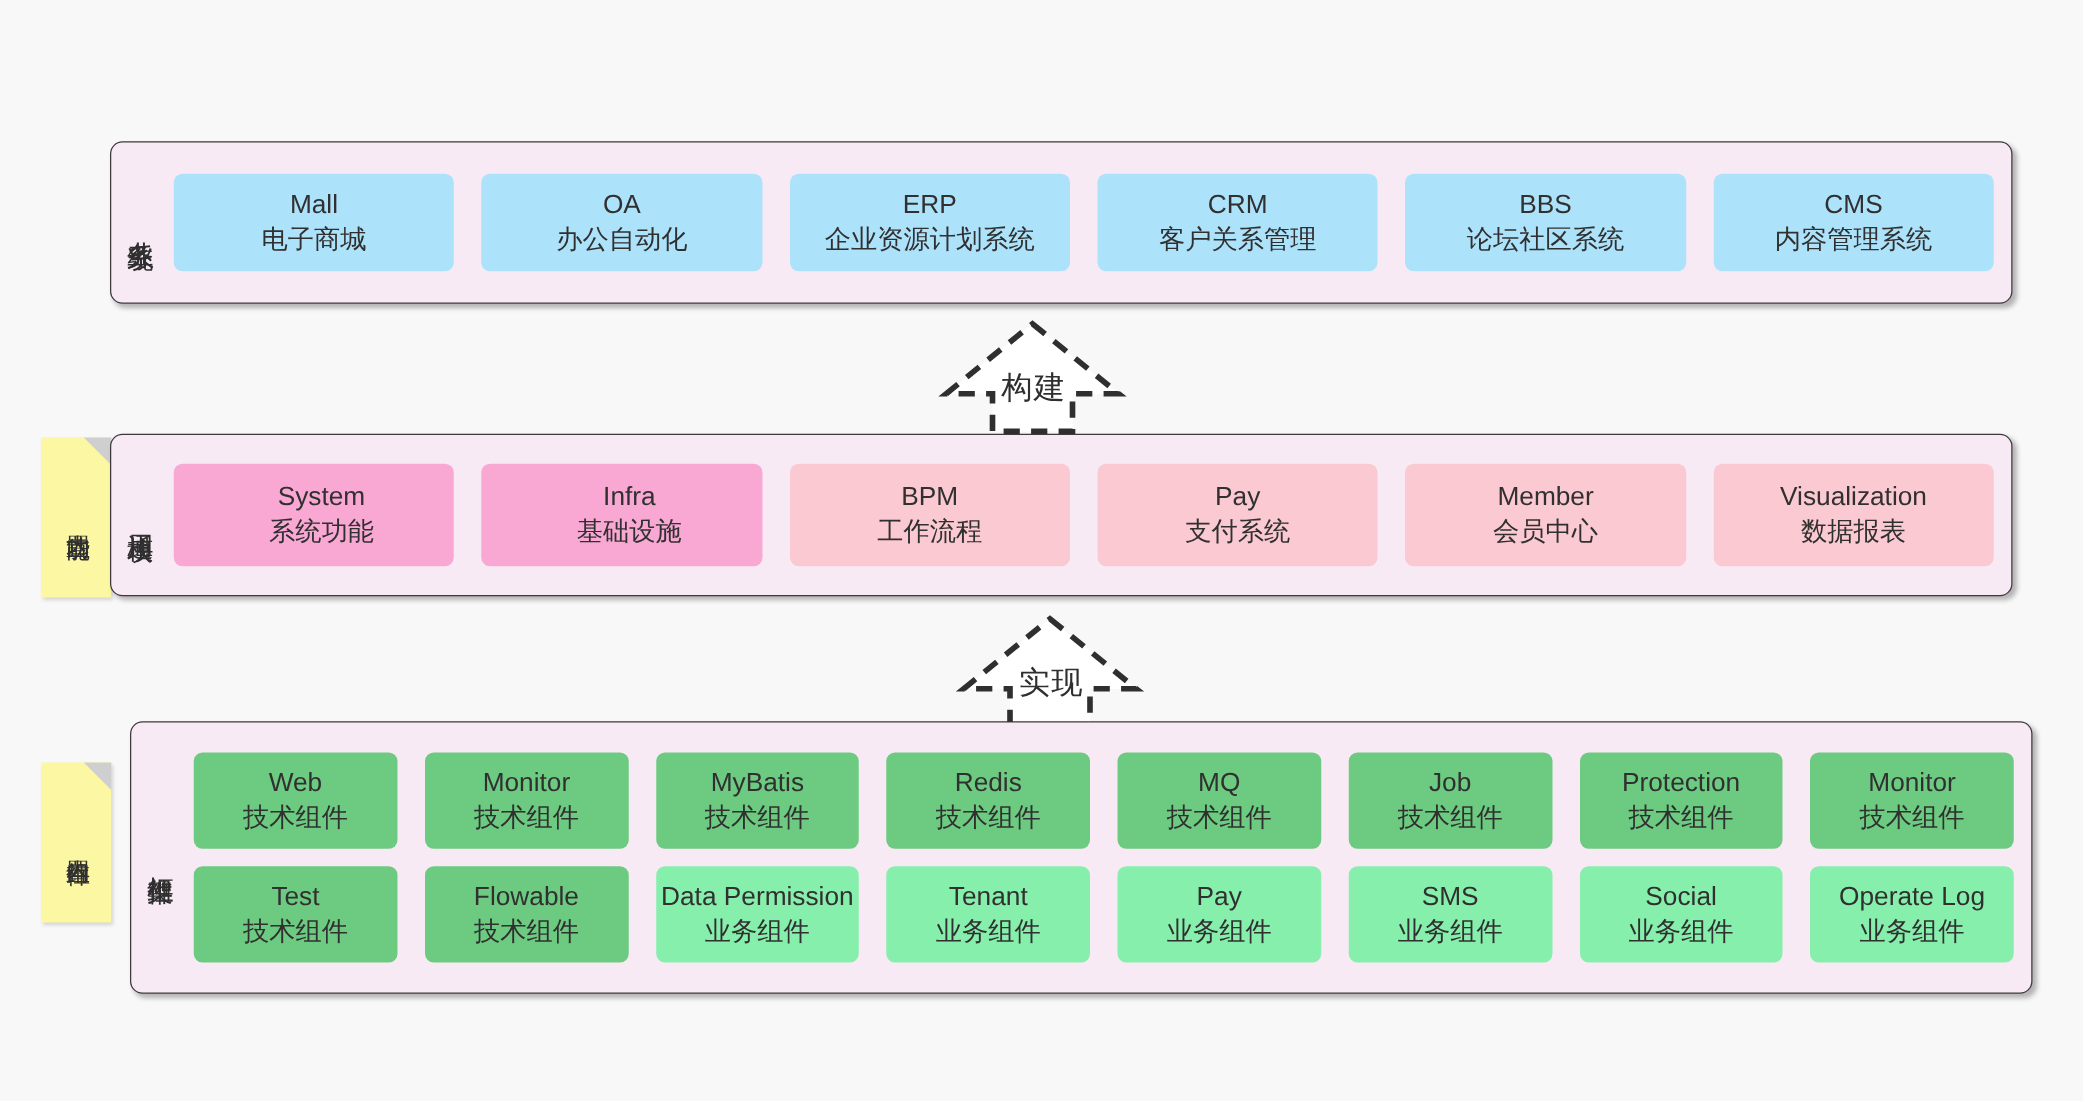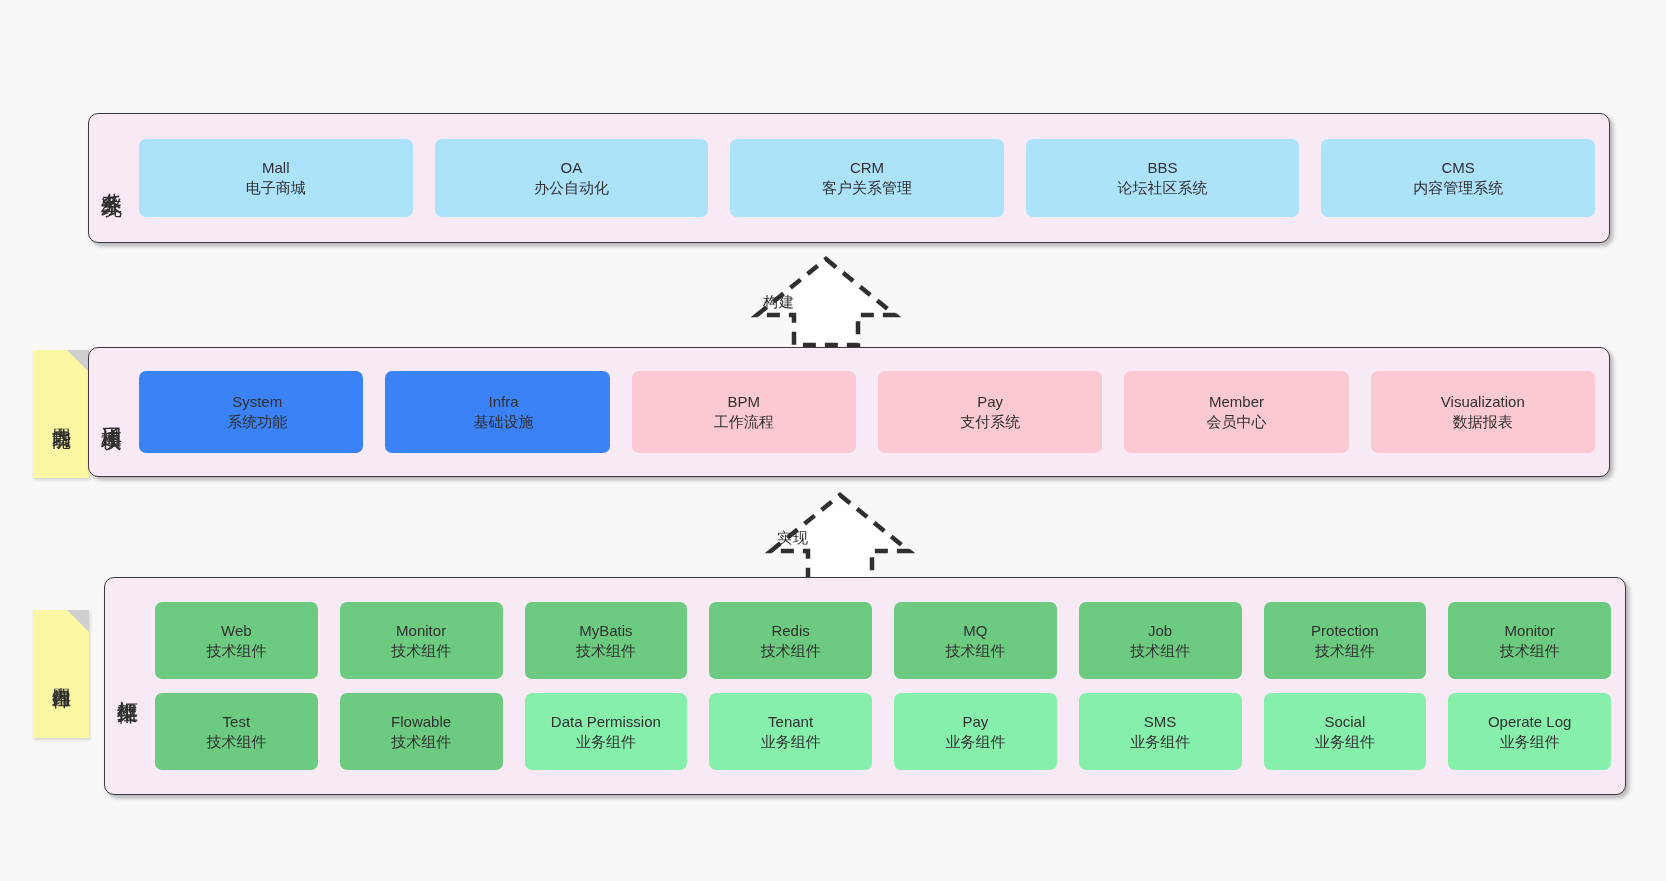--- a/index.html
+++ b/index.html
@@ -65,32 +65,32 @@
   .row > .cell { flex: 1 1 0; }
 
   
   .card {
     border-radius: 7px;
     display: flex;
     flex-direction: column;
     align-items: center;
     justify-content: center;
     text-align: center;
-    font-size: 15px;
+    font-size: 21px;
     line-height: 1.32;
     color: #303030;
     box-sizing: border-box;
     padding: 6px 4px;
     user-select: none;
   }
   .card .t1 { display: block; }
   .card .t2 { display: block; }
 
   .c-blue      { background: #ade2fb; }
-  .c-red       { background: #3b82f6; padding-left: 16px; }
+  .c-red       { background: #f9a8d4; padding-left: 16px; }
   .c-pink      { background: #fbc9d1; }
   .c-green     { background: #6ccb80; }
   .c-greenlite { background: #86efac; }
 
   
   .h-biz   { height: 78px; }
   .h-mod   { height: 82px; }
   .h-frame { height: 77px; }
 
   
@@ -128,25 +128,25 @@
   }
   .arrow-wrap svg {
     position: absolute;
     left: 0; top: 0;
     width: 150px;
     height: 96px;
     overflow: visible;
   }
   .arrow-label {
     position: absolute;
-    left: 12px;
+    left: 1px;
     top: 40px;
     width: 150px;
-    text-align: left;
-    font-size: 15px;
+    text-align: center;
+    font-size: 25px;
     color: #2f2f2f;
     background: transparent;
     user-select: none;
     letter-spacing: 1px;
   }
 </style>
 </head>
 <body>
 
 <div id="canvas">
@@ -158,20 +158,26 @@
         <div class="cell">
           <div class="card c-blue h-biz">
             <span class="t1">Mall</span>
             <span class="t2">电子商城</span>
           </div>
         </div>
         <div class="cell">
           <div class="card c-blue h-biz">
             <span class="t1">OA</span>
             <span class="t2">办公自动化</span>
+          </div>
+        </div>
+        <div class="cell">
+          <div class="card c-blue h-biz">
+            <span class="t1">ERP</span>
+            <span class="t2">企业资源计划系统</span>
           </div>
         </div>
         <div class="cell">
           <div class="card c-blue h-biz">
             <span class="t1">CRM</span>
             <span class="t2">客户关系管理</span>
           </div>
         </div>
         <div class="cell">
           <div class="card c-blue h-biz">

